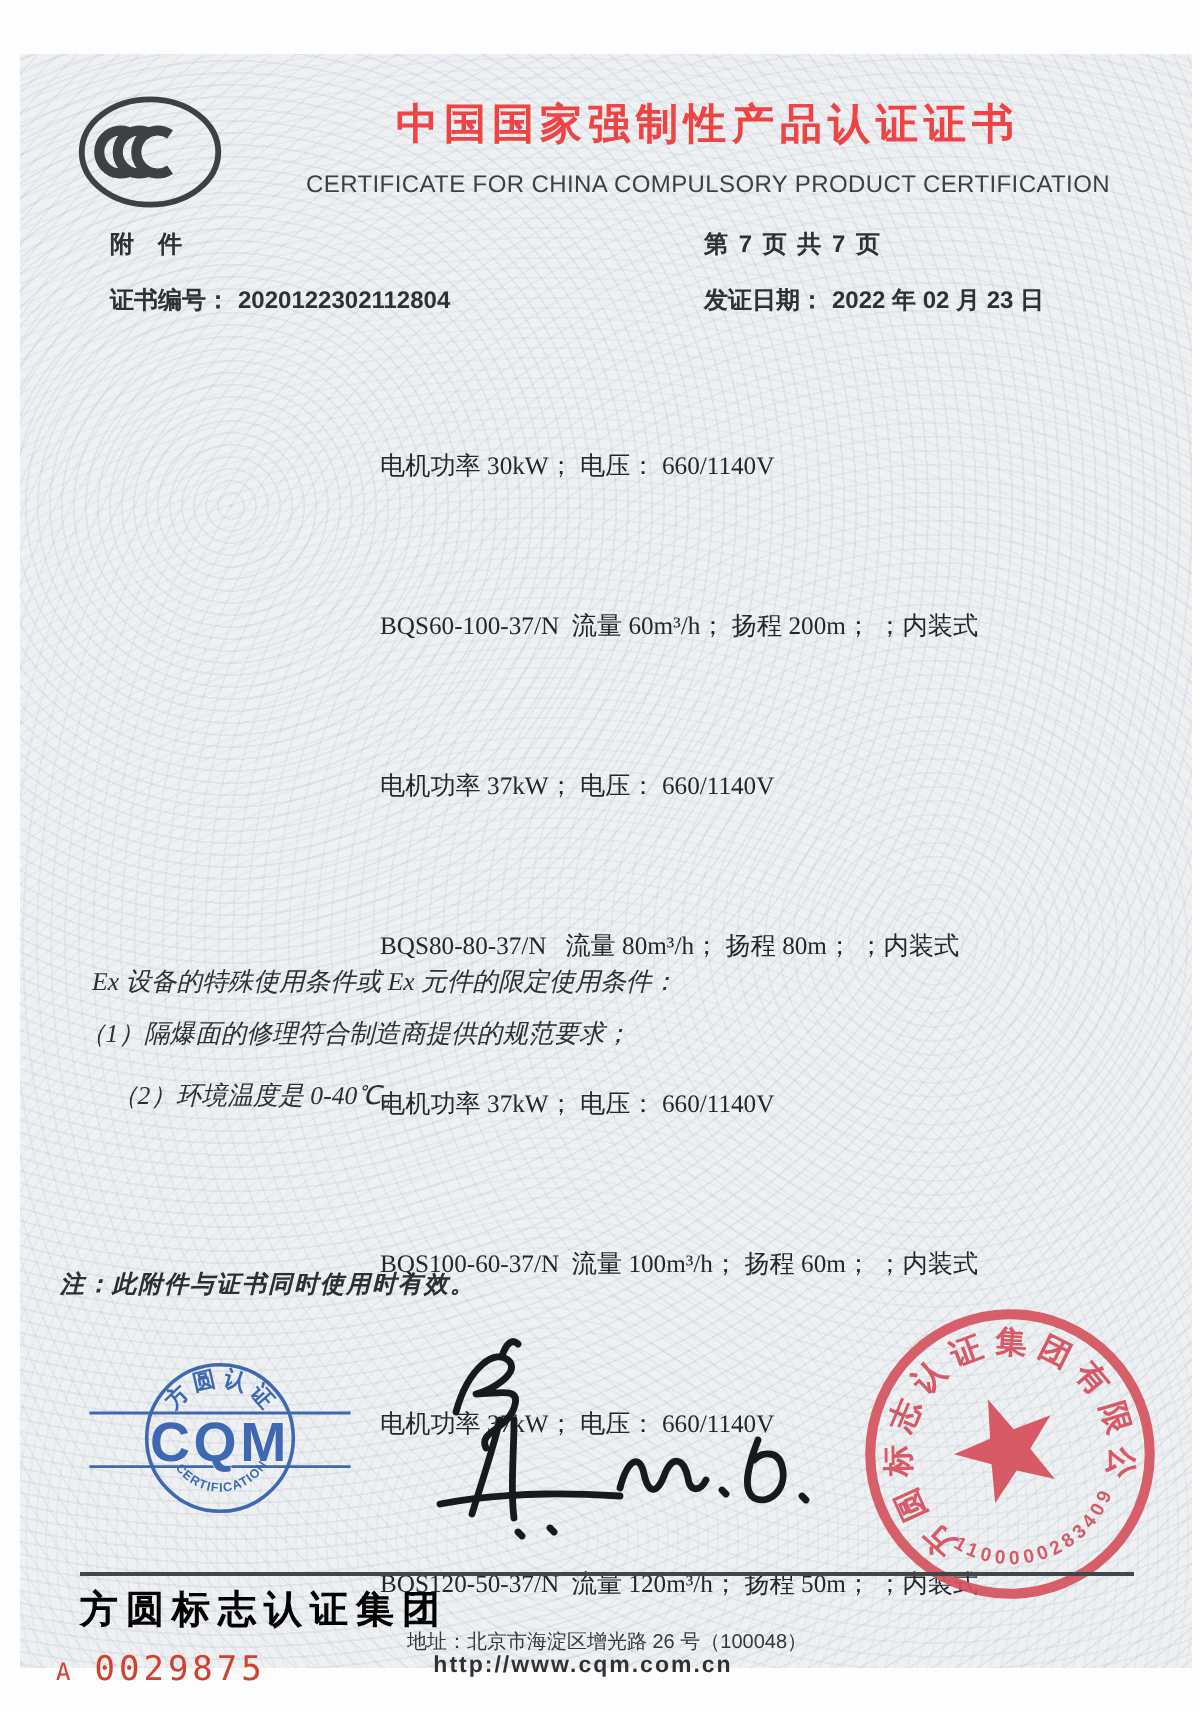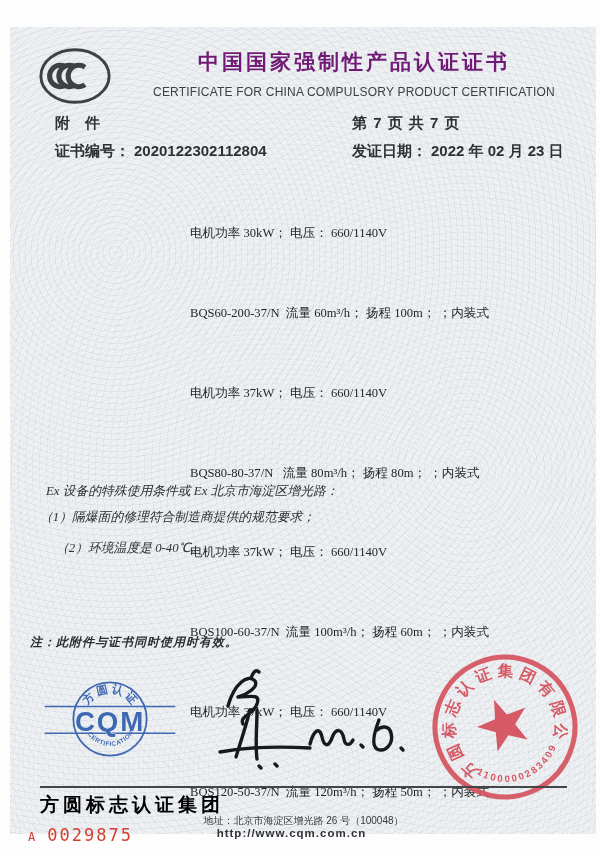--- a/index.html
+++ b/index.html
@@ -16,23 +16,23 @@
       repeating-radial-gradient(circle at 18% 28%, rgba(145,165,188,.14) 0 1px, transparent 1px 6px),
       repeating-radial-gradient(circle at 78% 55%, rgba(145,165,188,.11) 0 1px, transparent 1px 7px),
       repeating-radial-gradient(circle at 45% 92%, rgba(150,170,195,.09) 0 1px, transparent 1px 5px),
       #eef0f2;
   }
   .abs{position:absolute;}
 
   
   .ccc-logo{left:36px;top:44px;width:78px;height:64px;}
   .title-block{left:118px;top:48px;width:472px;text-align:center;}
-  .title-cn{font-size:21px;font-weight:bold;letter-spacing:3px;color:#701a75;}
+  .title-cn{font-size:21px;font-weight:bold;letter-spacing:3px;color:#ef4444;}
   .title-en{font-size:12px;letter-spacing:.2px;color:#3c4045;margin-top:9px;}
-  .meta{font-size:15px;font-weight:bold;color:#2d3135;}
+  .meta{font-size:12px;font-weight:bold;color:#2d3135;}
   .m-attach{left:55px;top:114px;}
   .m-page{left:352px;top:114px;letter-spacing:1px;}
   .m-certno{left:55px;top:142px;}
   .m-date{left:352px;top:142px;}
   .meta .val{margin-left:4px;}
 
   
   .specs{
     left:190px;top:167px;width:390px;
     font-family:"Liberation Serif",serif;
@@ -90,34 +90,34 @@
     <div class="title-en">CERTIFICATE FOR CHINA COMPULSORY PRODUCT CERTIFICATION</div>
   </div>
 
   <div class="abs meta m-attach">附　件</div>
   <div class="abs meta m-page">第 7 页 共 7 页</div>
   <div class="abs meta m-certno"><span>证书编号：</span><span class="val">2020122302112804</span></div>
   <div class="abs meta m-date"><span>发证日期：</span><span class="val">2022 年 02 月 23 日</span></div>
 
   <div class="abs specs">
     <div>电机功率 30kW； 电压： 660/1140V</div>
-    <div>BQS60-200-37/N  流量 60m³/h； 扬程 100m； ；内装式</div>
+    <div>BQS60-100-37/N  流量 60m³/h； 扬程 200m； ；内装式</div>
     <div>电机功率 37kW； 电压： 660/1140V</div>
     <div>BQS80-80-37/N   流量 80m³/h； 扬程 80m； ；内装式</div>
     <div>电机功率 37kW； 电压： 660/1140V</div>
     <div>BQS100-60-37/N  流量 100m³/h； 扬程 60m； ；内装式</div>
     <div>电机功率 37kW； 电压： 660/1140V</div>
     <div>BQS120-50-37/N  流量 120m³/h； 扬程 50m； ；内装式</div>
     
     
     
   </div>
 
   <div class="abs conditions">
-    <div>Ex 设备的特殊使用条件或 Ex 北京市海淀区增光路：</div>
+    <div>Ex 设备的特殊使用条件或 Ex 元件的限定使用条件：</div>
     <div class="cond-item1">（1）隔爆面的修理符合制造商提供的规范要求；</div>
     <div class="cond-item2">（2）环境温度是 0-40℃。</div>
   </div>
 
   <div class="abs note">注：此附件与证书同时使用时有效。</div>
 
   <svg class="abs cqm-logo" viewBox="0 0 170 100">
     <circle cx="85" cy="50" r="41" fill="none" stroke="#3f68b2" stroke-width="2"></circle>
     <path id="cqmTop" d="M58.7 37.7 A 29 29 0 0 1 111.3 37.7" fill="none"></path>
     <path id="cqmBottom" d="M59 65 A 30 30 0 0 0 111 65" fill="none"></path>

